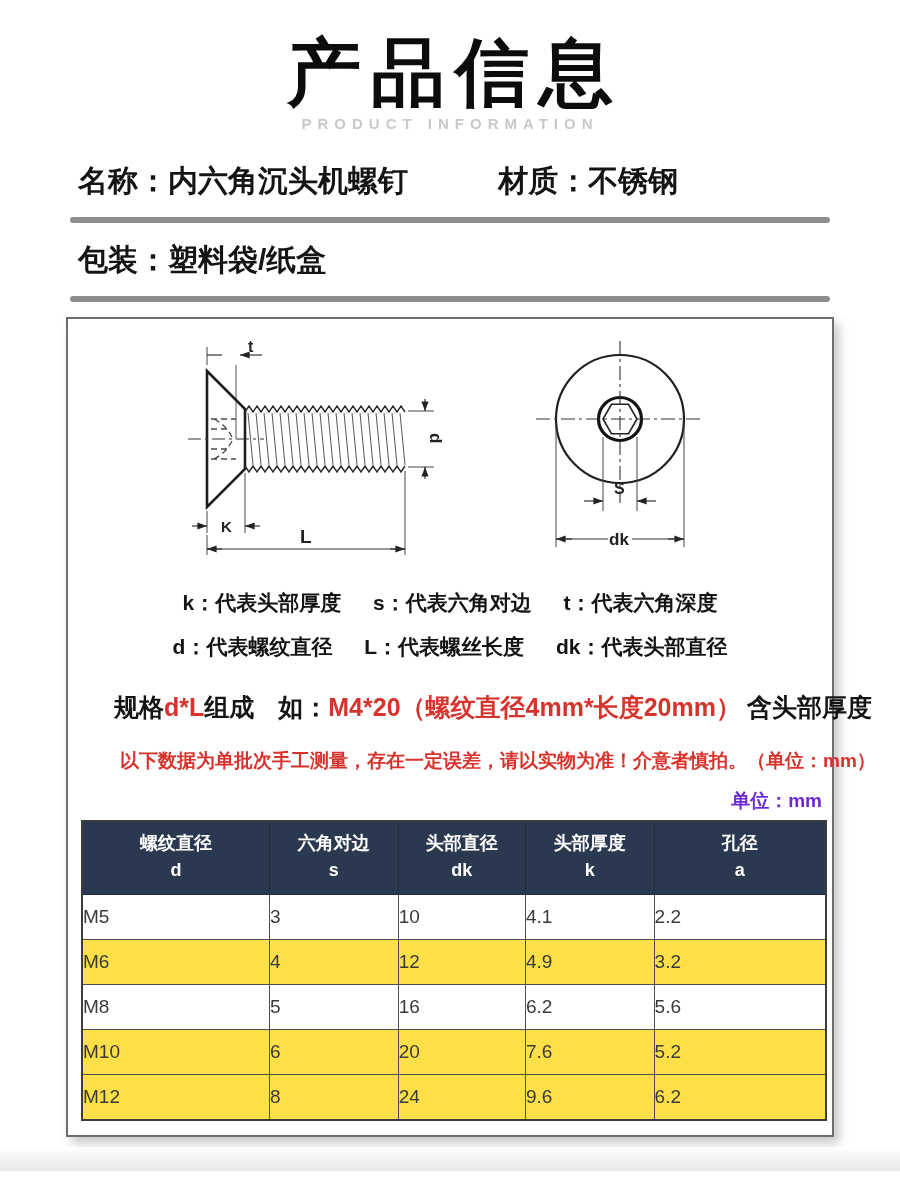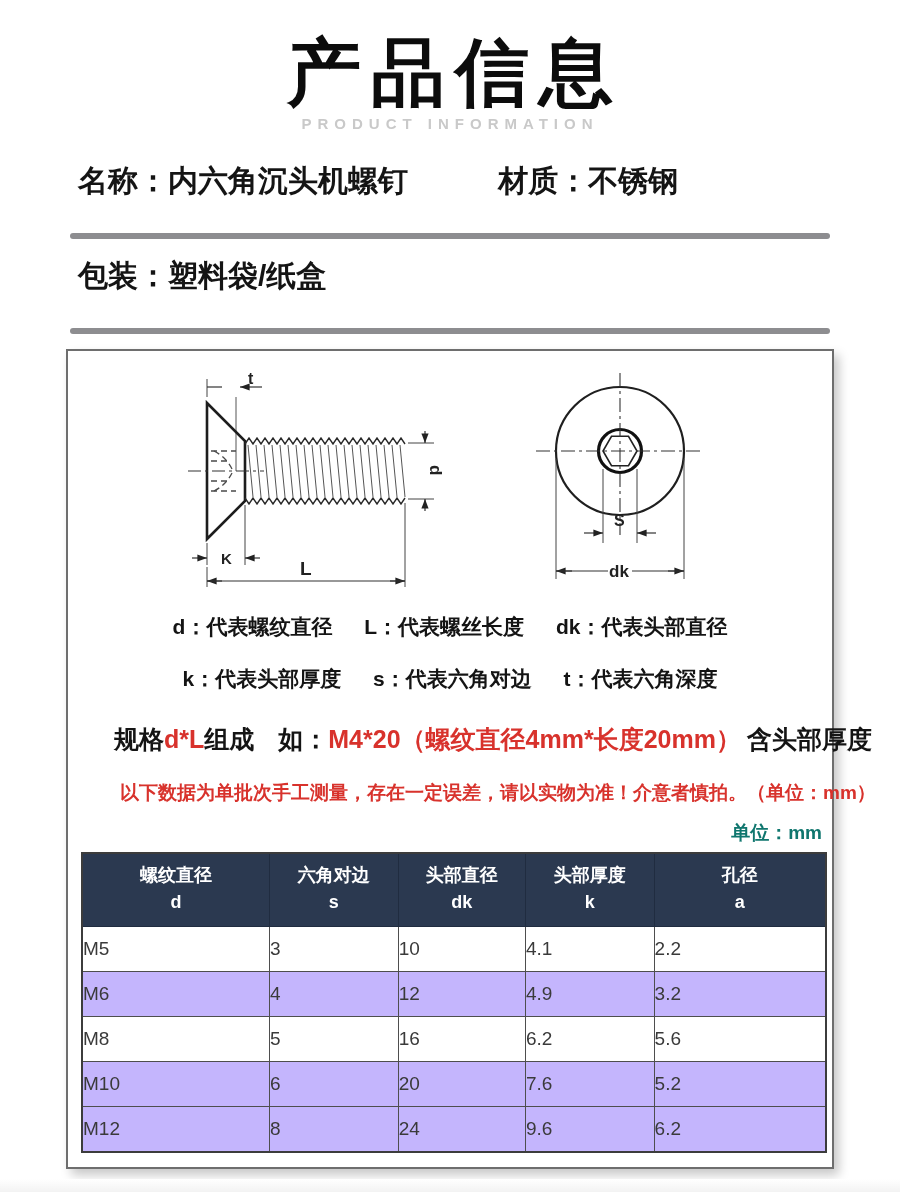--- a/index.html
+++ b/index.html
@@ -6,21 +6,21 @@
   html,body { width:900px; height:1192px; background:#ffffff; overflow:hidden;
     font-family:"Liberation Sans","DejaVu Sans",sans-serif; color:#1a1a1a; }
 
   
   .hdr { text-align:center; padding-top:30px; }
   .hdr-title { font-size:74px; font-weight:800; letter-spacing:10px; text-indent:10px; line-height:1.15; color:#0c0c0c; }
   .hdr-sub { font-size:15px; font-weight:600; letter-spacing:6px; color:#c9c9c9; margin-top:0px; }
 
   
   .info { width:760px; margin:12px auto 0; }
-  .info-row { display:flex; align-items:baseline; padding:17px 8px 31px; font-size:30px; font-weight:600; color:#141414; }
+  .info-row { display:flex; align-items:baseline; padding:17px 8px 15px; font-size:30px; font-weight:600; color:#141414; }
   .info-pair.first { flex:0 0 56.5%; }
   .info-pair .lbl, .info-pair .val { display:inline; }
   .divider { height:6px; background:#8d8d90; border-radius:3px; }
 
   
   .card { width:768px; margin:15px auto 0; background:#ffffff;
     border:2px solid #6e6e6e; box-shadow:5px 6px 10px rgba(0,0,0,0.22);
     padding:12px 0 14px; }
 
   
@@ -35,28 +35,28 @@
   .lg-item { margin:0 13px; white-space:nowrap; }
 
   
   .spec { margin:30px 0 0 46px; font-size:25px; font-weight:700; color:#141414; white-space:nowrap; }
   .spec .red { color:#d8322c; }
   .spec .gap { margin-left:24px; }
   .spec .gap-s { margin-left:6px; }
   .disclaimer { margin:24px 0 0 52px; font-size:19px; font-weight:700; color:#d8322c; white-space:nowrap; }
 
   
-  .unit-note { text-align:right; font-size:19px; font-weight:700; color:#0f766e; margin:14px 10px 6px 0; }
+  .unit-note { text-align:right; font-size:19px; font-weight:700; color:#6d28d9; margin:14px 10px 6px 0; }
   table.spec-table { width:calc(100% - 18px); margin:0 3px 0 13px; border-collapse:collapse; border:2px solid #3c3c3c; table-layout:fixed; }
   .spec-table th { background:#2b3950; color:#ffffff; font-size:18px; font-weight:700;
     padding:8px 4px 10px; border:1px solid #202c40; line-height:1.5; }
   .spec-table th .sym { font-size:18px; }
   .spec-table td { text-align:left; font-size:19px; color:#3a3a3a; height:45px;
     border:1px solid #4e4e4e; background:#ffffff; }
-  tr.alt td { background:#c4b5fd; }
+  tr.alt td { background:#fde047; }
   col.c1 { width:25.2%; } col.c2 { width:17.3%; } col.c3 { width:17.1%; }
   col.c4 { width:17.3%; } col.c5 { width:23.1%; }
 
   .page-bottom { height:24px; margin-top:10px; background:linear-gradient(to bottom,#ffffff,#e8e8e8); }
 </style>
 </head>
 <body>
 
 <div class="hdr">
   <div class="hdr-title">产品信息</div>
@@ -158,29 +158,29 @@
       <line x1="36" y1="88" x2="36" y2="208" stroke="#444" stroke-width="1"></line>
       <line x1="164" y1="88" x2="164" y2="208" stroke="#444" stroke-width="1"></line>
       <line x1="52" y1="200" x2="36" y2="200" stroke="#333" stroke-width="1.2" marker-end="url(#arT)"></line>
       <line x1="148" y1="200" x2="164" y2="200" stroke="#333" stroke-width="1.2" marker-end="url(#arT)"></line>
       <line x1="36" y1="200" x2="88" y2="200" stroke="#333" stroke-width="1.2"></line>
       <line x1="112" y1="200" x2="164" y2="200" stroke="#333" stroke-width="1.2"></line>
       <text x="89" y="206" font-size="17">dk</text>
     </svg>
   </div>
 
+  <div class="legend-line l2">
+    <span class="lg-item"><span>k：</span><span>代表头部厚度</span></span>
+    <span class="lg-item"><span>s：</span><span>代表六角对边</span></span>
+    <span class="lg-item"><span>t：</span><span>代表六角深度</span></span>
+  </div>
   <div class="legend-line l1">
     <span class="lg-item"><span>d：</span><span>代表螺纹直径</span></span>
     <span class="lg-item"><span>L：</span><span>代表螺丝长度</span></span>
     <span class="lg-item"><span>dk：</span><span>代表头部直径</span></span>
-  </div>
-  <div class="legend-line l2">
-    <span class="lg-item"><span>k：</span><span>代表头部厚度</span></span>
-    <span class="lg-item"><span>s：</span><span>代表六角对边</span></span>
-    <span class="lg-item"><span>t：</span><span>代表六角深度</span></span>
   </div>
 
   <div class="spec">
     <span>规格</span><span class="red">d*L</span><span>组成</span><span class="gap">如：</span><span class="red">M4*20（螺纹直径4mm*长度20mm）</span><span class="gap-s">含头部厚度</span>
   </div>
 
   <div class="disclaimer">以下数据为单批次手工测量，存在一定误差，请以实物为准！介意者慎拍。（单位：mm）</div>
 
   <div class="unit-note">单位：mm</div>
 

